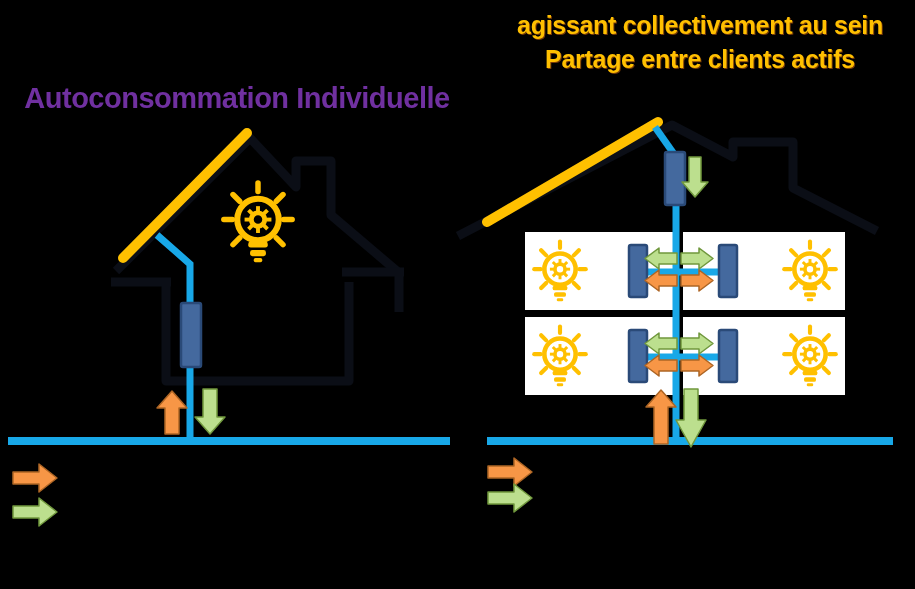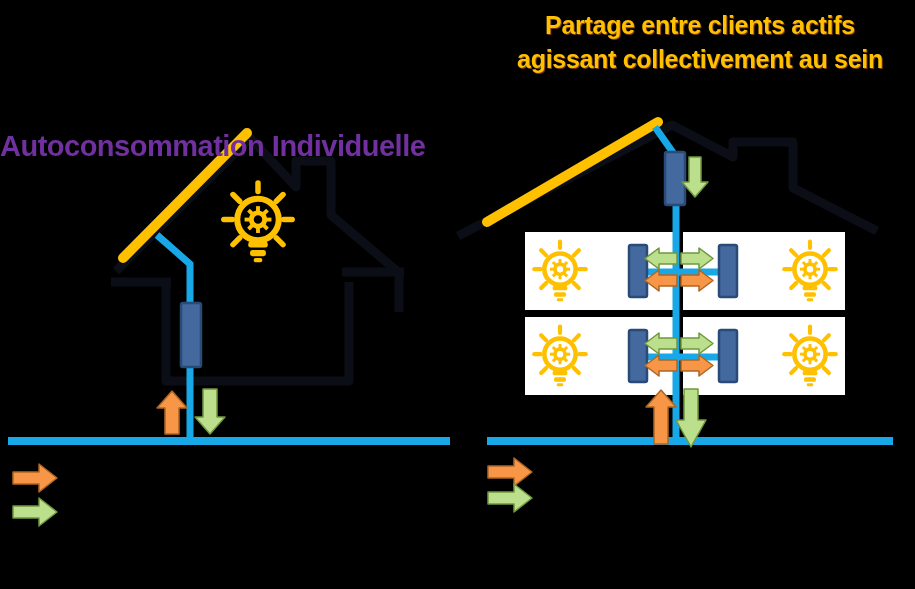--- a/index.html
+++ b/index.html
@@ -4,23 +4,23 @@
 <style>
   html,body{margin:0;padding:0;}
   body{
     width:915px;height:589px;position:relative;overflow:hidden;
     background:var(--background,#000);
     font-family:"Liberation Sans", sans-serif;
   }
   .scene{position:absolute;left:0;top:0;width:915px;height:589px;}
 
   .title-left{
-    position:absolute;left:0;top:82px;width:474px;
+    position:absolute;left:0;top:82px;width:474px;text-align:center;
     color:var(--title-left,#7030A0);font-size:29px;font-weight:bold;
-    letter-spacing:-0.5px;white-space:nowrap;margin-top:48px;
+    letter-spacing:-0.5px;white-space:nowrap;
   }
   .title-right{
     position:absolute;left:488px;top:8px;width:424px;text-align:center;
     color:var(--title-right,#FFC000);font-size:25px;font-weight:bold;
     line-height:34px;letter-spacing:-0.3px;
     text-shadow:1px 1px 0 rgba(216,106,16,0.55);
   }
 
   
   .house{stroke:var(--house-outline,#0b0e16);stroke-width:9;fill:none;stroke-linejoin:round;}
@@ -130,15 +130,15 @@
     <path class="arrow-g" d="M13,506 L39,506 L39,498 L57,512 L39,526 L39,518 L13,518 Z"></path>
   </g>
   <g>
     <path class="arrow-o" d="M488,466 L514,466 L514,458 L532,472 L514,486 L514,478 L488,478 Z"></path>
     <path class="arrow-g" d="M488,492 L514,492 L514,484 L532,498 L514,512 L514,504 L488,504 Z"></path>
   </g>
 </svg>
 
 <div class="title-left">Autoconsommation Individuelle</div>
 <div class="title-right">
+  <div>agissant collectivement au sein</div>
   <div>Partage entre clients actifs</div>
-  <div>agissant collectivement au sein</div>
 </div>
 
 </body></html>

